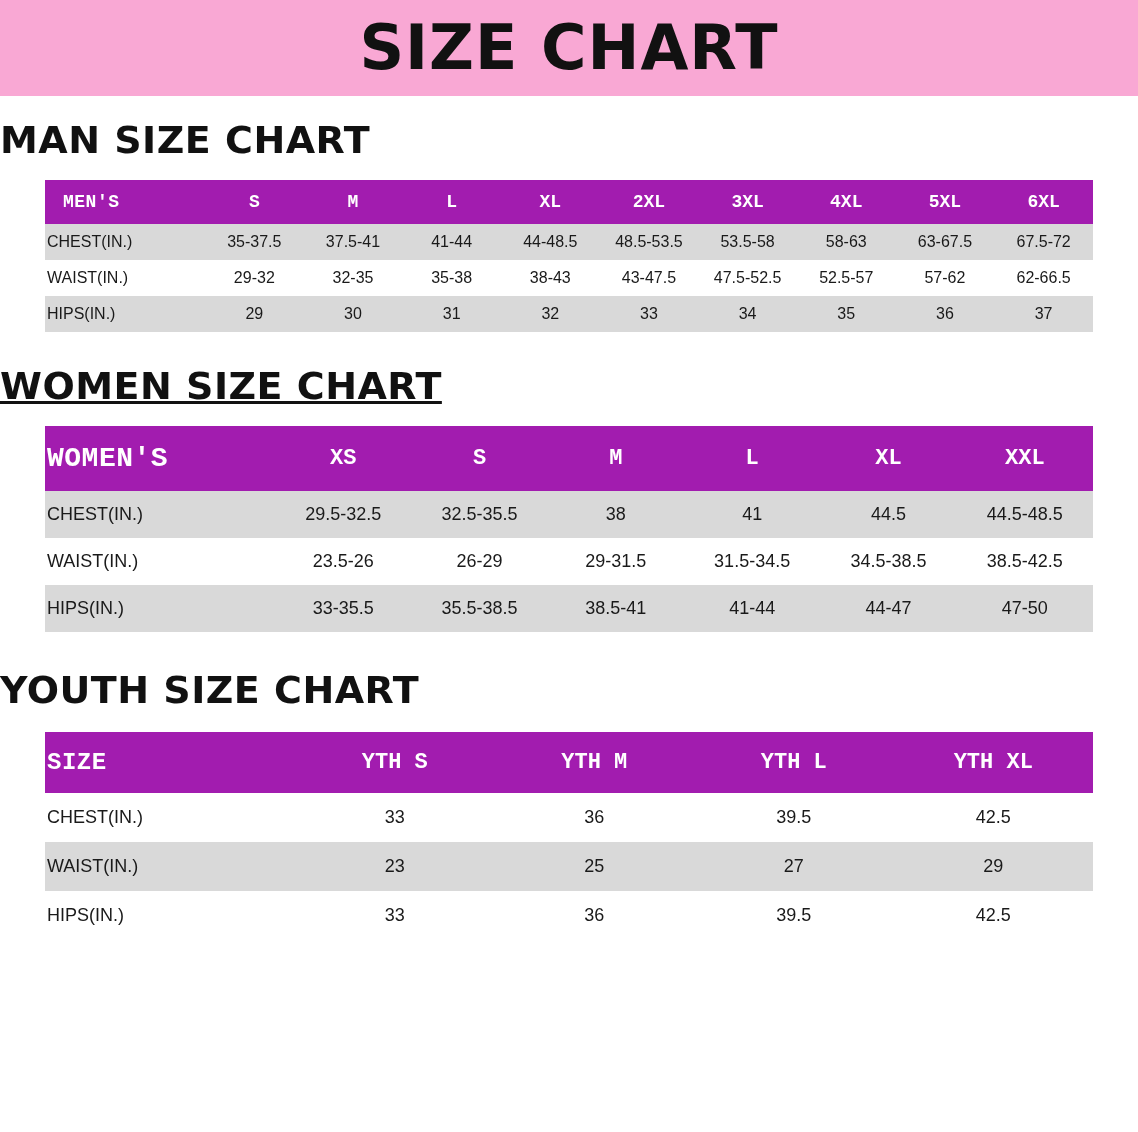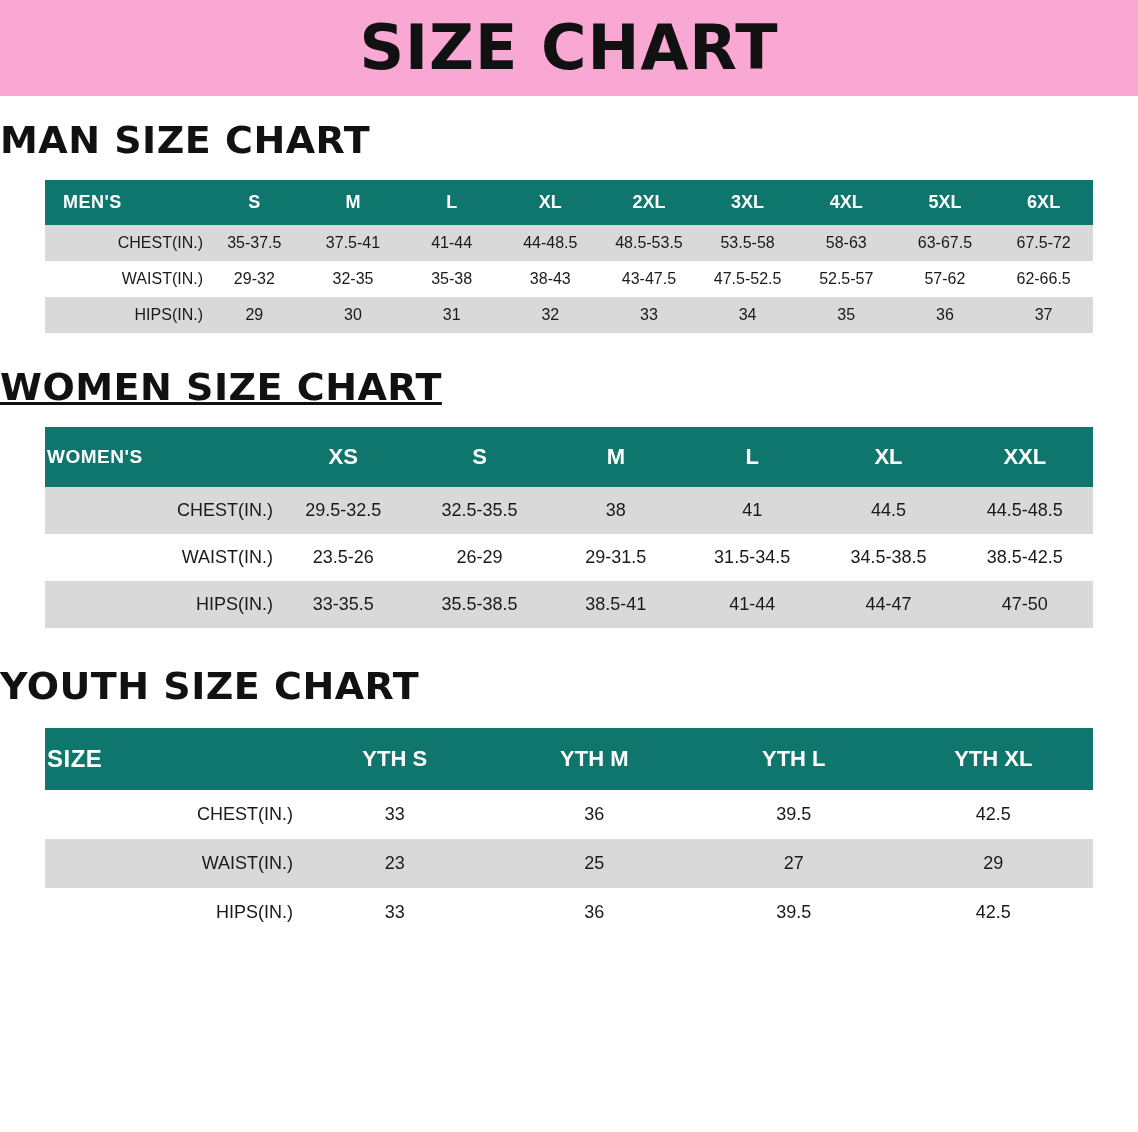--- a/index.html
+++ b/index.html
@@ -46,57 +46,57 @@
   .table-wrap {
     width: 1048px;
     margin: 0 auto;
   }
   table {
     width: 100%;
     border-collapse: collapse;
     table-layout: fixed;
   }
   thead th {
-    background: #0f766e;
+    background: #a21caf;
     color: #ffffff;
-    font-family: Liberation Sans, sans-serif;
+    font-family: Liberation Mono, monospace;
     font-weight: 700;
     text-align: center;
     padding: 12px 2px;
     font-size: 18px;
   }
   thead th.rowlabel {
     text-align: left;
     padding-left: 18px;
     font-size: 21px;
     letter-spacing: 0.5px;
   }
   tbody td {
     text-align: center;
     font-size: 17px;
     padding: 9px 2px;
     color: #1a1a1a;
     font-family: "Liberation Sans", sans-serif;
   }
   tbody td.rowlabel {
-    text-align: right;
+    text-align: left;
     font-size: 17px;
   }
   tbody tr.shade td { background: #d9d9d9; }
   tbody tr.plain td { background: #ffffff; }
 
   
   #men-table thead th { font-size: 18px; }
   #men-table thead th.rowlabel { width: 160px; }
   #men-table tbody td { font-size: 16px; }
   #men-table tbody td.rowlabel { width: 160px; }
 
   
   #women-table thead th { font-size: 22px; padding: 17px 2px; }
-  #women-table thead th.rowlabel { width: 230px; font-size: 19px; }
+  #women-table thead th.rowlabel { width: 230px; font-size: 28px; }
   #women-table tbody td { font-size: 18px; padding: 13px 2px; }
   #women-table tbody td.rowlabel { width: 230px; }
 
   
   #youth-table thead th { font-size: 22px; padding: 17px 2px; }
   #youth-table thead th.rowlabel { width: 250px; font-size: 24px; }
   #youth-table tbody td { font-size: 18px; padding: 14px 2px; }
   #youth-table tbody td.rowlabel { width: 250px; }
 
   .notice {

